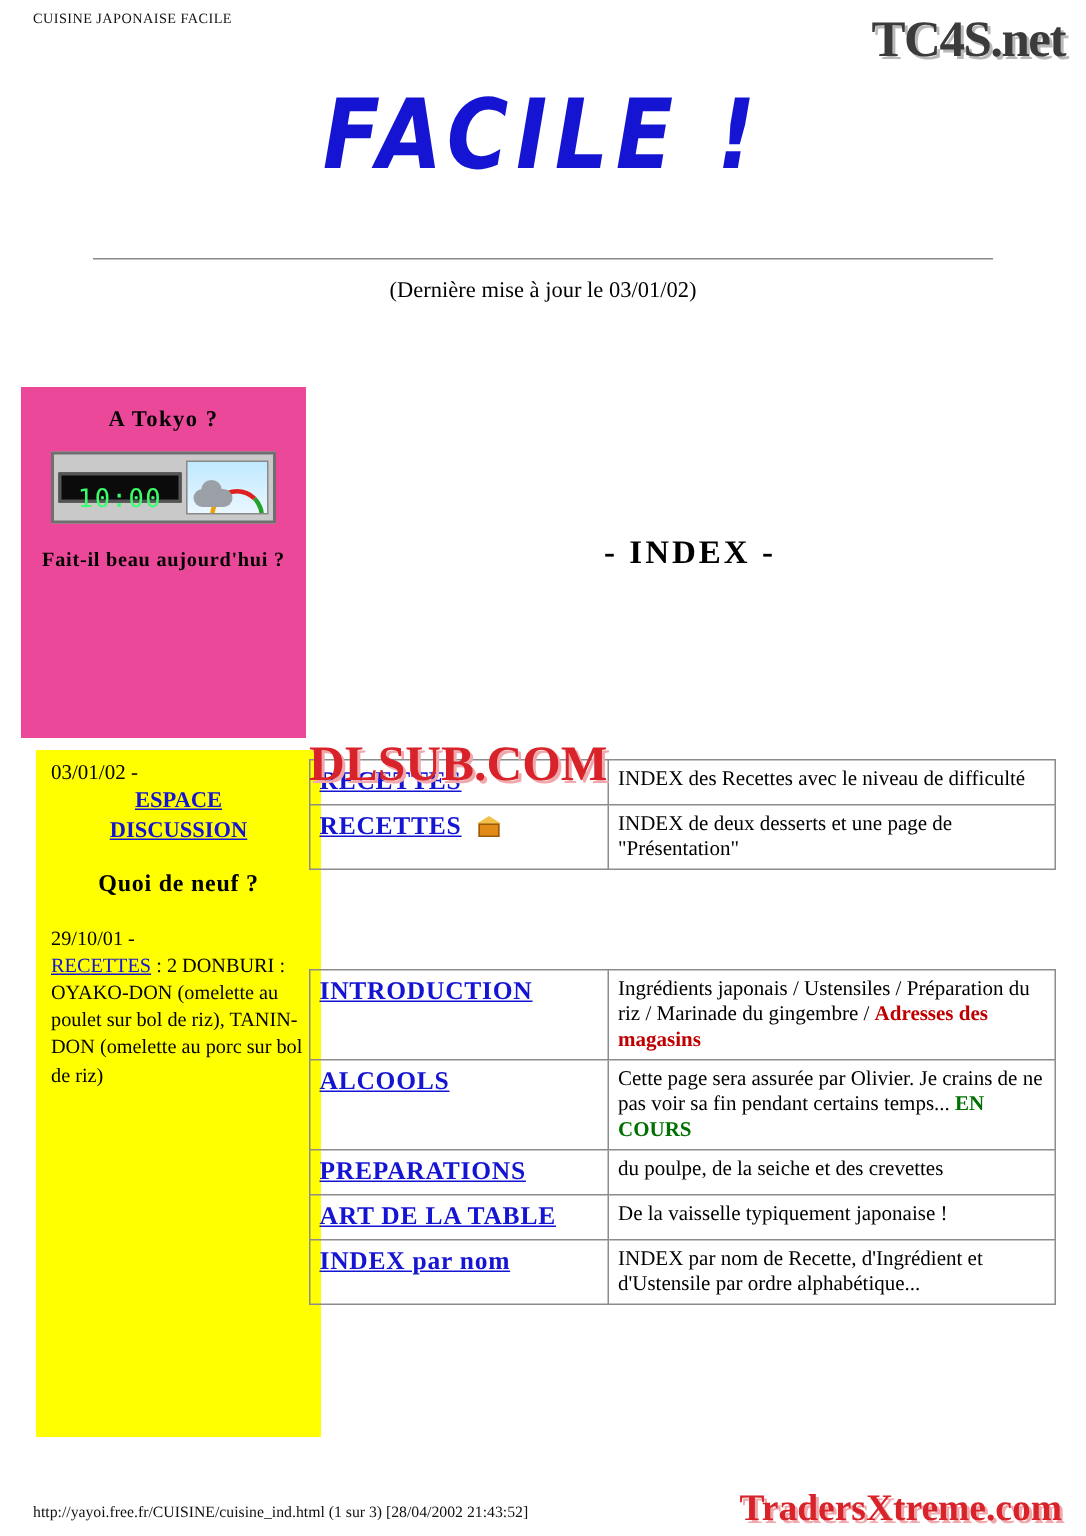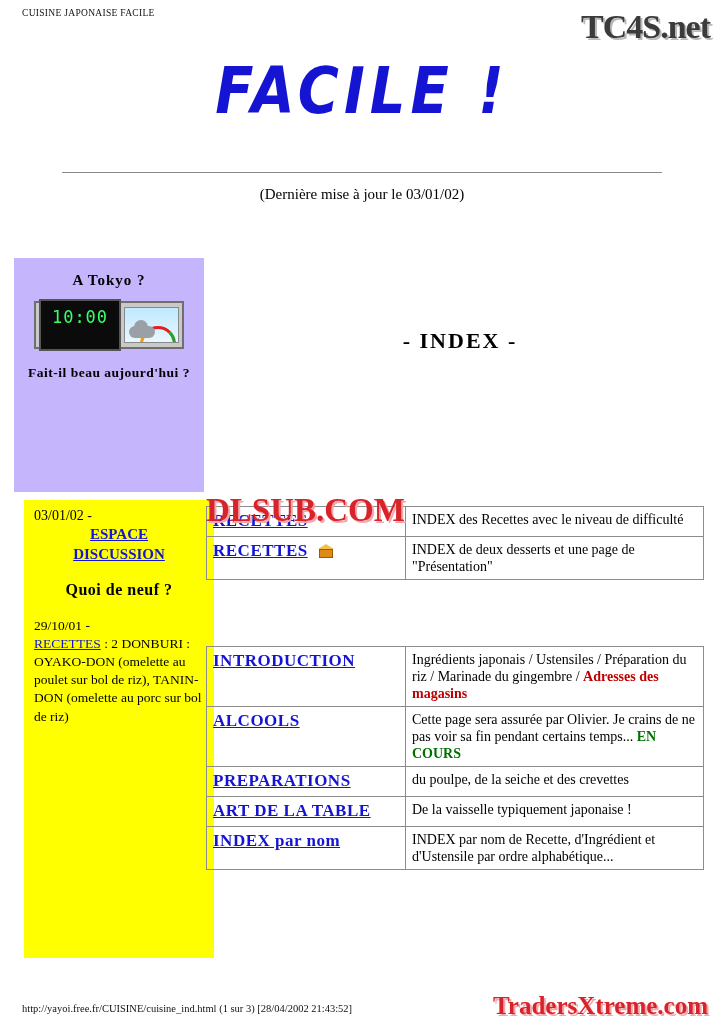--- a/index.html
+++ b/index.html
@@ -72,21 +72,21 @@
     text-align: center;
     font-size: 15px;
   }
   
   .bluebox {
     position: absolute;
     left: 14px;
     top: 258px;
     width: 190px;
     height: 234px;
-    background: #c4b5fd;
+    background: #ec4899;
     text-align: center;
   }
   .bluebox .bb-title {
     margin-top: 14px;
     font-weight: bold;
     font-size: 15px;
     letter-spacing: 1px;
   }
   .clockwrap {
     margin: 12px auto 0;
@@ -94,21 +94,21 @@
     height: 48px;
     background: #c9c9c9;
     border: 2px solid #6f6f6f;
     box-sizing: border-box;
     display: flex;
     align-items: center;
     padding: 3px;
   }
   .clock-digits {
     width: 82px;
-    height: 52px;
+    height: 20px;
     background: #0b0b0b;
     border: 2px solid #555;
     box-sizing: border-box;
     color: #39ff6a;
     font-family: "DejaVu Sans Mono", monospace;
     font-size: 17px;
     line-height: 32px;
     letter-spacing: 1px;
     text-align: center;
   }
@@ -163,21 +163,21 @@
     margin-top: 16px;
     font-weight: bold;
     font-size: 13.5px;
     letter-spacing: 0.5px;
     padding: 0 12px;
   }
   
   .index-title {
     position: absolute;
     left: 250px;
-    top: 328px;
+    top: 355px;
     width: 420px;
     text-align: center;
     font-weight: bold;
     font-size: 22px;
     letter-spacing: 2px;
   }
   .recette-note {
     position: absolute;
     left: 250px;
     top: 400px;

